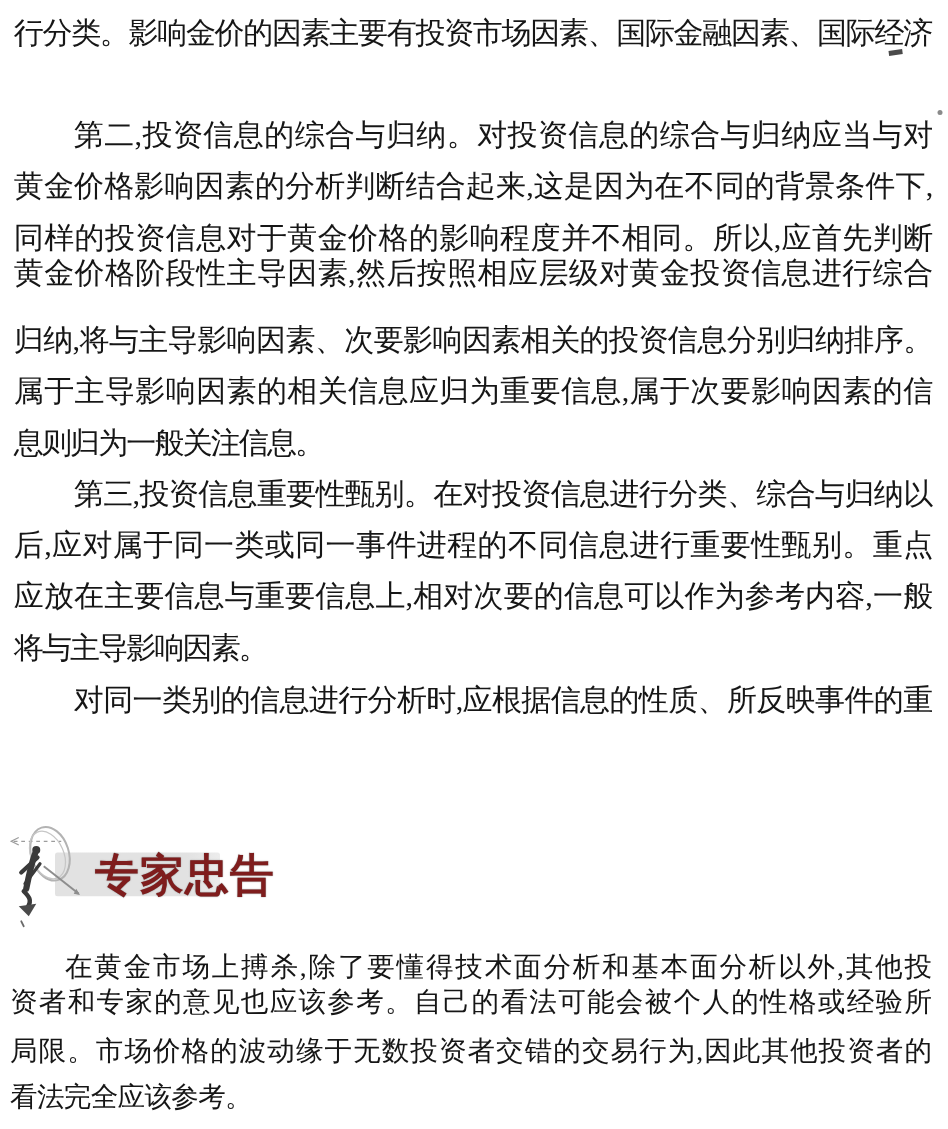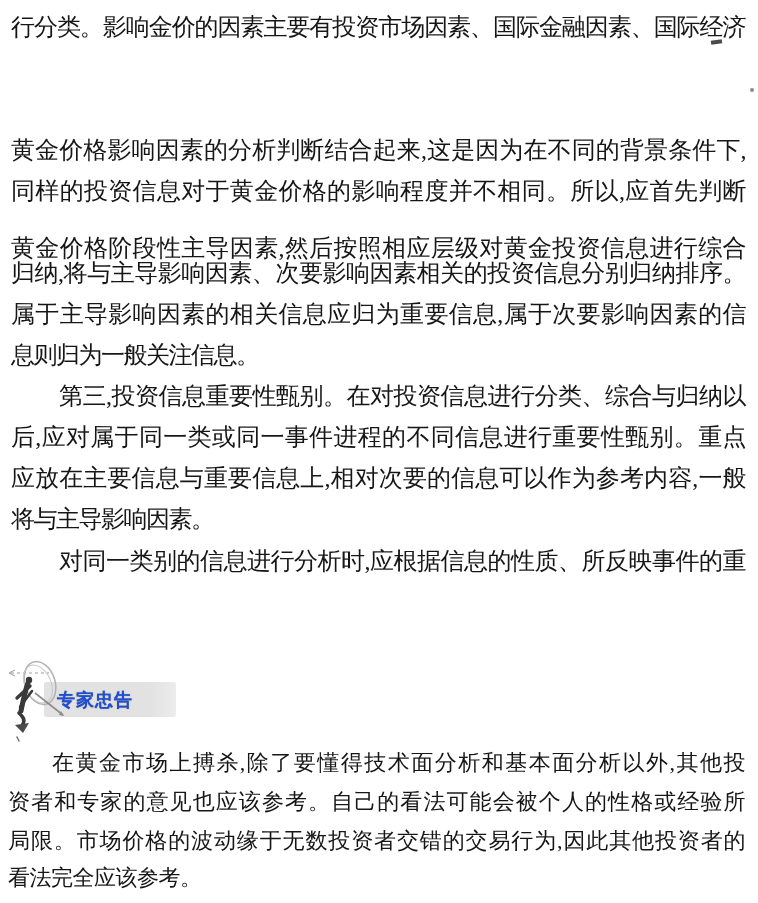--- a/index.html
+++ b/index.html
@@ -19,55 +19,56 @@
     color:#161616;
     line-height:30px;
   }
   .just{text-align:justify;text-align-last:justify;}
   .ind{padding-left:48px;width:686px;}
   .small{
     left:8px;width:737px;
     font-size:22px;
     letter-spacing:-0.5px;
   }
-  .small.ind{padding-left:44px;width:693px;}
+  .small.ind{padding-left:44px;width:693px;margin-top:11px;}
   .advice-band{
     position:absolute;
     left:44px;top:682px;
     width:132px;height:35px;
     background:linear-gradient(to right,#e2e2e2 80%,#ececec);
     border-radius:2px;
   }
   .advice-title{
     position:absolute;
-    left:57px;top:684px;
-    font-size:18px;
+    left:76px;top:684px;
+    font-size:35px;
     font-weight:bold;
     letter-spacing:1px;
-    color:#1d4ed8;
+    color:#7f1d1d;
     line-height:33px;
     text-shadow:0 0 1px #6f6f6f;
   }
   .advice-icon{
     position:absolute;
     left:5px;top:653px;
     width:64px;height:92px;
   }
   .speck1{position:absolute;left:711px;top:40px;width:11px;height:4px;background:#4a4a4a;transform:rotate(-8deg);}
   .speck2{position:absolute;left:750px;top:88px;width:4px;height:4px;background:#8a8a8a;border-radius:50%;}
 </style>
 </head>
 <body>
 
 <div class="page">
 
   <div class="line just" style="top:12px">行分类。影响金价的因素主要有投资市场因素、国际金融因素、国际经济</div>
+  <div class="line just ind" style="top:94px">第二,投资信息的综合与归纳。对投资信息的综合与归纳应当与对</div>
   <div class="line just" style="top:135px">黄金价格影响因素的分析判断结合起来,这是因为在不同的背景条件下,</div>
   <div class="line just" style="top:176px">同样的投资信息对于黄金价格的影响程度并不相同。所以,应首先判断</div>
-  <div class="line just" style="top:233px">黄金价格阶段性主导因素,然后按照相应层级对黄金投资信息进行综合</div>
+  <div class="line just" style="top:204px">黄金价格阶段性主导因素,然后按照相应层级对黄金投资信息进行综合</div>
   <div class="line just" style="top:258px">归纳,将与主导影响因素、次要影响因素相关的投资信息分别归纳排序。</div>
   <div class="line just" style="top:299px">属于主导影响因素的相关信息应归为重要信息,属于次要影响因素的信</div>
   <div class="line" style="top:340px">息则归为一般关注信息。</div>
   <div class="line just ind" style="top:381px">第三,投资信息重要性甄别。在对投资信息进行分类、综合与归纳以</div>
   <div class="line just" style="top:422px">后,应对属于同一类或同一事件进程的不同信息进行重要性甄别。重点</div>
   <div class="line just" style="top:463px">应放在主要信息与重要信息上,相对次要的信息可以作为参考内容,一般</div>
   <div class="line" style="top:504px">将与主导影响因素。</div>
   <div class="line just ind" style="top:546px">对同一类别的信息进行分析时,应根据信息的性质、所反映事件的重</div>
 
   <div class="advice-band"></div>

